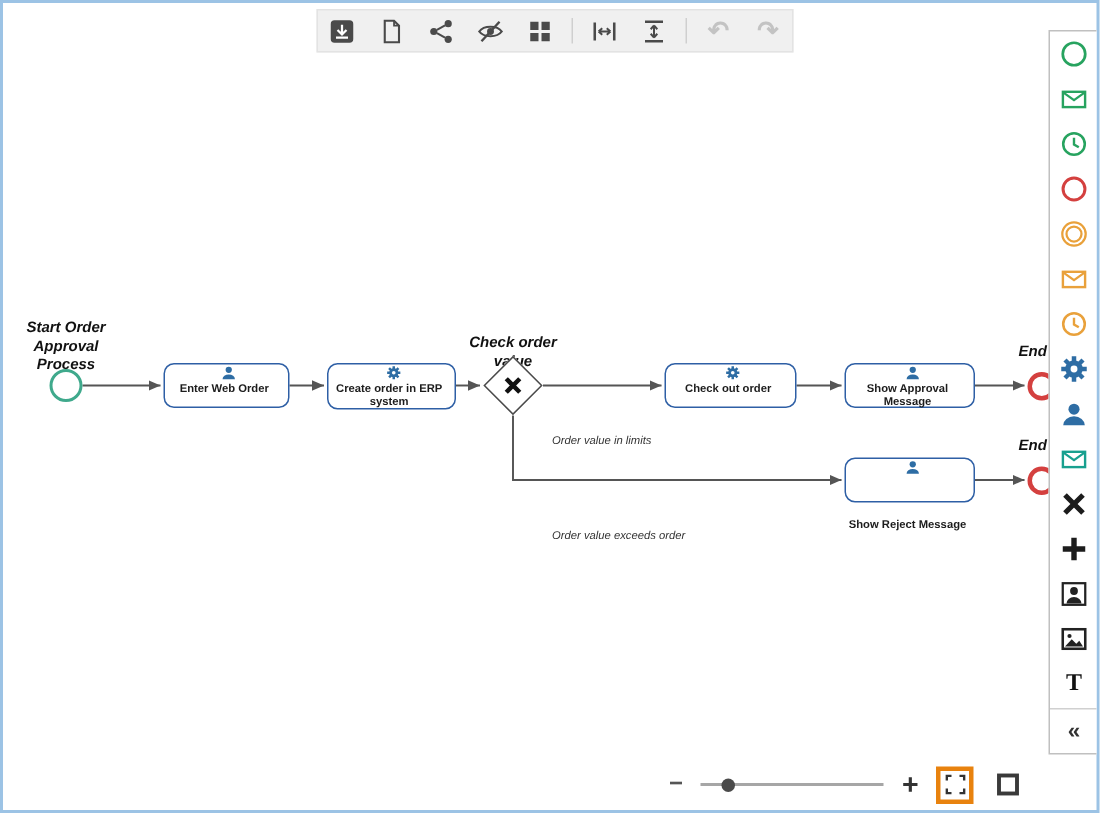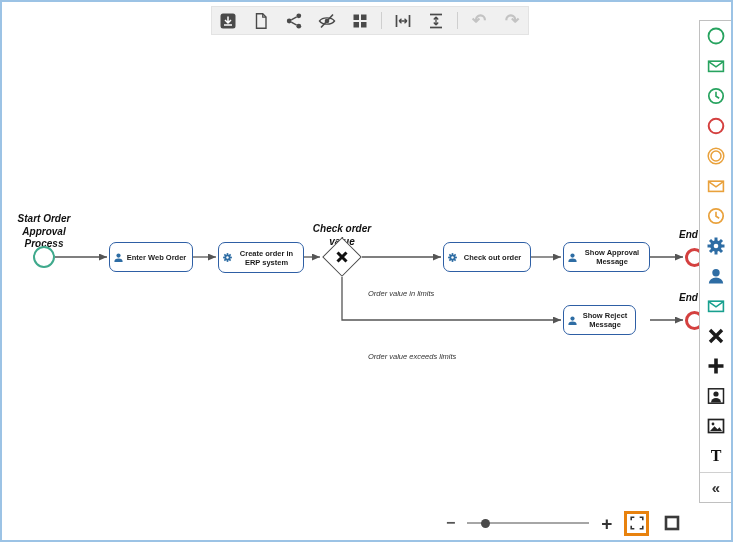--- a/index.html
+++ b/index.html
@@ -15,21 +15,21 @@
 
   .node { position:absolute; z-index:2; background:#fff; }
   .event { border-radius:50%; }
   .start-event { left:31px; top:244px; width:22px; height:22px; border:2px solid #3fa98c; }
   .end-event   { width:19px; height:19px; border:3px solid #d4403f; }
   #end1 { left:683px; top:246px; }
   #end2 { left:683px; top:309px; }
 
   .task { position:absolute; z-index:2; background:#fff; border:1.5px solid #2e5fa5;
           border-radius:7px; display:flex; align-items:center;
-          font-weight:bold; font-size:7.5px; color:#1c1c1c; }
+          font-weight:bold; font-size:7.5px; color:#1c1c1c;flex-direction:column; }
   .task .ticon { margin-left:3px; display:flex; }
   .task .tlabel { flex:1; text-align:center; padding:0 4px 0 1px; line-height:1.2; }
 
   .gateway { position:absolute; left:326px; top:241px; width:28px; height:28px;
              border:1.5px solid #4a4a4a; background:#fff; transform:rotate(45deg); z-index:2; }
   .gw-x { position:absolute; left:333px; top:248px; z-index:3; }
 
   .lbl { position:absolute; z-index:2; font-weight:bold; font-size:10px;
          color:#111; text-align:center; line-height:1.25;font-style:italic; }
   .flow-lbl { position:absolute; z-index:2; font-size:7.5px; font-style:italic;
@@ -115,21 +115,21 @@
     <span class="tlabel">Create order in ERP system</span>
   </div>
 
   <div class="lbl" style="left:300px; top:221px; width:80px;">Check order value</div>
   <div class="gateway"></div>
   <svg class="gw-x" width="14" height="14" viewBox="0 0 14 14">
     <path d="M2.5 2.5 L11.5 11.5 M11.5 2.5 L2.5 11.5" stroke="#111" stroke-width="3"></path>
   </svg>
 
   <span class="flow-lbl" style="left:366px; top:239px;">Order value in limits</span>
-  <span class="flow-lbl" style="left:366px; top:302px;">Order value exceeds limits</span>
+  <span class="flow-lbl" style="left:366px; top:302px;">Order value exceeds order</span>
 
   <div class="task" style="left:441px; top:240px; width:88px; height:30px;">
     <span class="ticon">
       <svg width="11" height="11" viewBox="0 0 20 20">
           <g stroke="#2e6da4" stroke-width="3">
             <line x1="10" y1="2" x2="10" y2="18"></line>
             <line x1="2" y1="10" x2="18" y2="10"></line>
             <line x1="4.3" y1="4.3" x2="15.7" y2="15.7"></line>
             <line x1="15.7" y1="4.3" x2="4.3" y2="15.7"></line>
           </g>
@@ -143,21 +143,21 @@
   <div class="task" style="left:561px; top:240px; width:87px; height:30px;">
     <span class="ticon">
       <svg width="11" height="11" viewBox="0 0 20 20">
           <circle cx="10" cy="6.5" r="3.8" fill="#2e6da4"></circle>
           <path d="M2.5 18 a7.5 6 0 0 1 15 0 z" fill="#2e6da4"></path>
         </svg>
     </span>
     <span class="tlabel">Show Approval Message</span>
   </div>
 
-  <div class="task" style="left:561px; top:303px; width:73px; height:30px;">
+  <div class="task" style="left:561px; top:303px; width:87px; height:30px;gap:28px;">
     <span class="ticon">
       <svg width="11" height="11" viewBox="0 0 20 20">
           <circle cx="10" cy="6.5" r="3.8" fill="#2e6da4"></circle>
           <path d="M2.5 18 a7.5 6 0 0 1 15 0 z" fill="#2e6da4"></path>
         </svg>
     </span>
     <span class="tlabel">Show Reject Message</span>
   </div>
 
   <div class="lbl" style="left:677px; top:227px; width:50px; text-align:left;">End ap</div>

